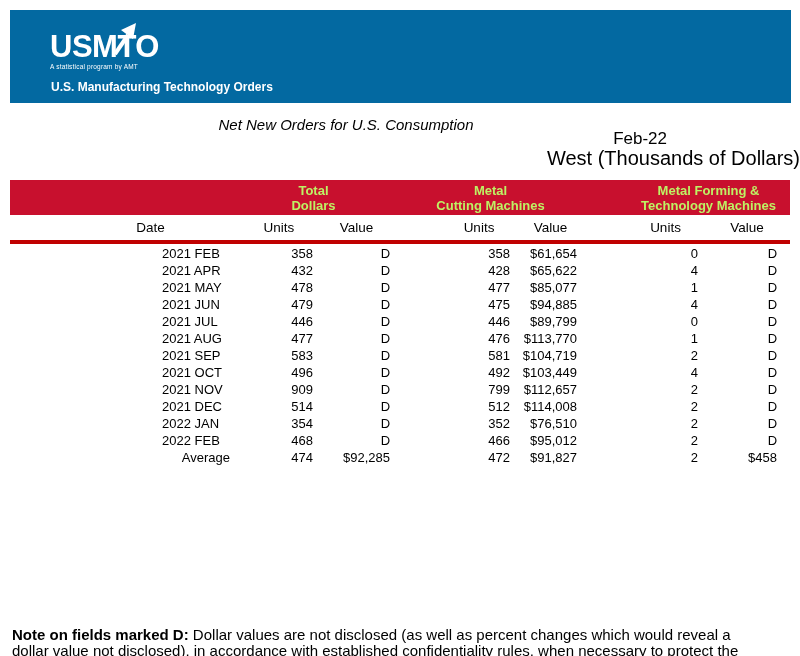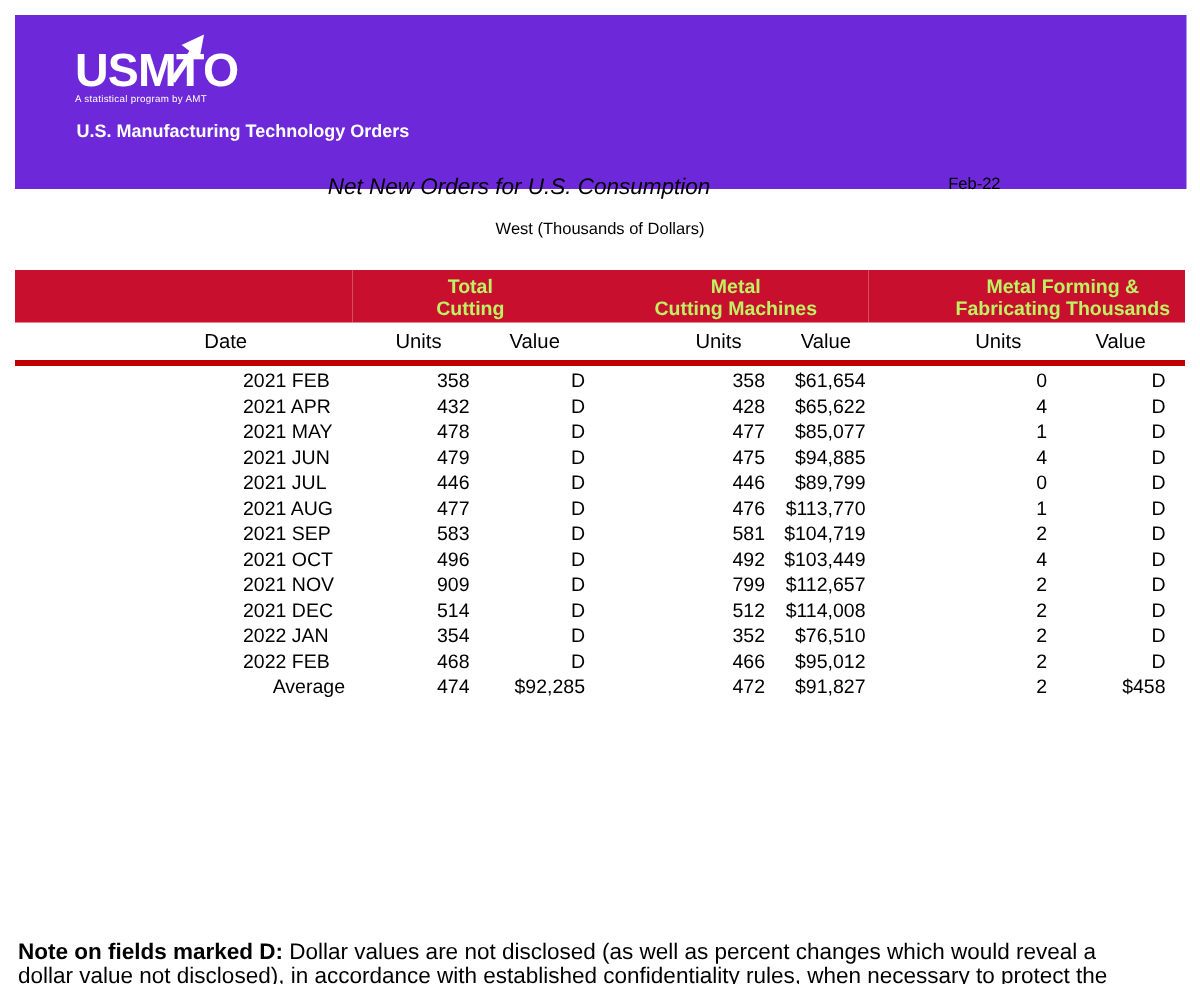--- a/index.html
+++ b/index.html
@@ -9,46 +9,46 @@
     background: #ffffff;
     font-family: "Liberation Sans", sans-serif;
     color: #000;
     position: relative;
     overflow: hidden;
   }
 
   
   .banner {
     position: absolute; left: 10px; top: 10px;
-    width: 781px; height: 116px;
-    background: #6d28d9;
+    width: 781px; height: 93px;
+    background: #0369a1;
     color: #fff;
   }
   .logo { position: absolute; left: 40px; top: 21px; }
   .logo-text {
     font-size: 31px; font-weight: 800; letter-spacing: -0.5px;
     line-height: 1; display: block;
   }
   .logo-arrow { position: absolute; left: 57px; top: -11px; pointer-events: none; }
   .tagline { font-size: 6.5px; letter-spacing: 0.2px; margin-top: 1px; }
   .banner-subtitle {
     position: absolute; left: 41px; top: 70px;
     font-size: 12px; font-weight: 700;
   }
 
   
   .title-row { position: absolute; top: 116px; left: 0; width: 692px; height: 18px; }
   .report-title {
     position: absolute; left: 0; width: 100%;
     text-align: center; font-style: italic; font-size: 15px;
   }
-  .report-date { position: absolute; right: 25px; top: 1px; font-size: 11px; }
+  .report-date { position: absolute; right: 25px; top: 13px; font-size: 17px; }
   .region-title {
     position: absolute; top: 147px; left: 0; width: 800px;
-    text-align: center; font-size: 11px;
+    text-align: right; font-size: 20px;
   }
 
   
   .data-table {
     position: absolute; left: 10px; top: 180px;
     width: 780px; border-collapse: collapse; table-layout: fixed;
     font-size: 13px;
   }
   .band th {
     background: #C8102E; color: #bef264;
@@ -122,29 +122,29 @@
       <col style="width:120px">
         <col style="width:67px">
         <col style="width:121px">
       <col style="width:90px">
     </colgroup>
     <thead>
       <tr class="band">
         <th></th>
         <th class="g1" colspan="2">
           <div>Total</div>
-          <div>Cutting</div>
+          <div>Dollars</div>
         </th>
         <th class="g2" colspan="2">
           <div>Metal</div>
           <div>Cutting Machines</div>
         </th>
         <th class="g3" colspan="2">
           <div>Metal Forming &amp;</div>
-          <div>Fabricating Thousands</div>
+          <div>Technology Machines</div>
         </th>
       </tr>
       <tr class="sub">
         <th>Date</th>
         <th>Units</th>
         <th>Value</th>
         <th>Units</th>
         <th>Value</th>
         <th>Units</th>
         <th>Value</th>

